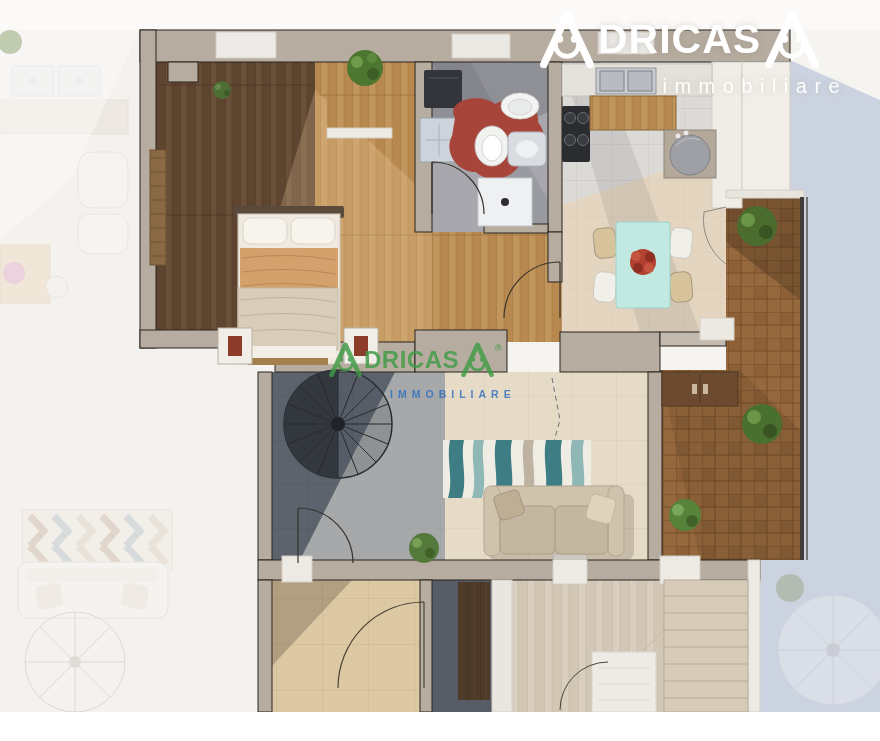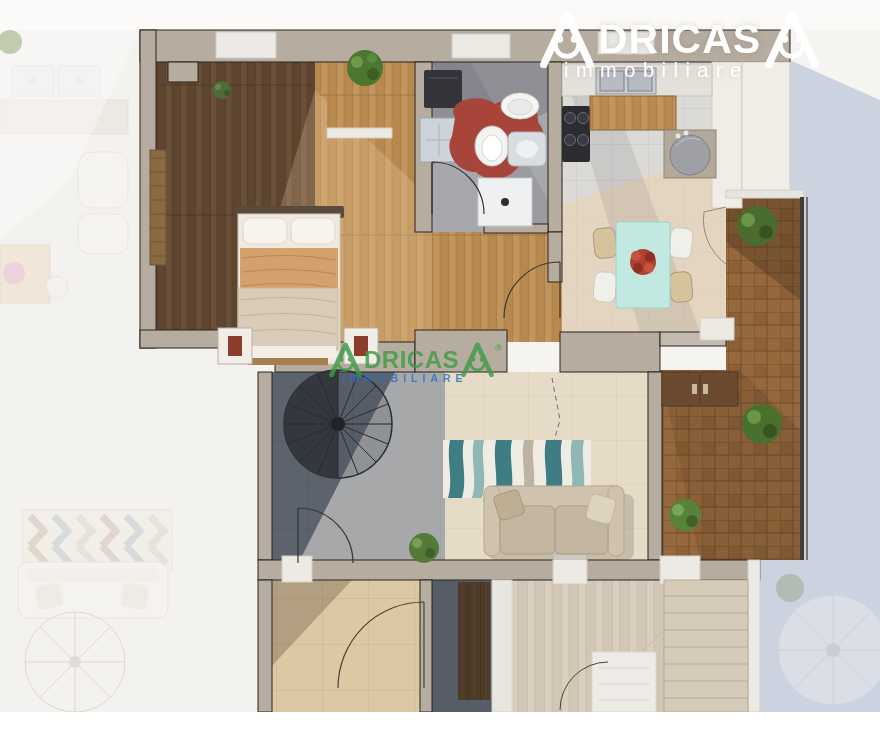--- a/index.html
+++ b/index.html
@@ -1,20 +1,20 @@
 <!DOCTYPE html>
 <html><head>
 <meta charset="utf-8">
 <style>
   html,body{margin:0;padding:0;background:#ffffff;}
   .stage{position:relative;width:880px;height:741px;overflow:hidden;background:#f7f5f2;
          font-family:"Liberation Sans", sans-serif;}
   .stage svg.plan{position:absolute;left:0;top:0;}
   
-  .logo{position:absolute;display:flex;flex-direction:column;align-items:flex-start;pointer-events:none;}
+  .logo{position:absolute;display:flex;flex-direction:column;align-items:flex-end;pointer-events:none;gap:16px;}
   .logo .row{display:flex;align-items:center;line-height:1;}
   .logo .amark{display:block;}
   .logo-top{left:538px;top:10px;color:#ffffff;text-shadow:0 0 6px rgba(120,110,100,.25);}
   .logo-top .brandmid{font-size:41px;font-weight:bold;letter-spacing:1px;margin:0 2px;}
   .logo-top .amark{width:58px;height:58px;}
   .logo-top .tagline{font-size:20px;font-weight:400;letter-spacing:7.5px;margin-top:-9px;
                      transform:translateX(26px);}
   .logo-center{left:328px;top:342px;color:#3f9b45;opacity:.82;}
   .logo-center .brandmid{font-size:24px;font-weight:bold;letter-spacing:.5px;margin:0 1px;}
   .logo-center .amark{width:35px;height:35px;}

